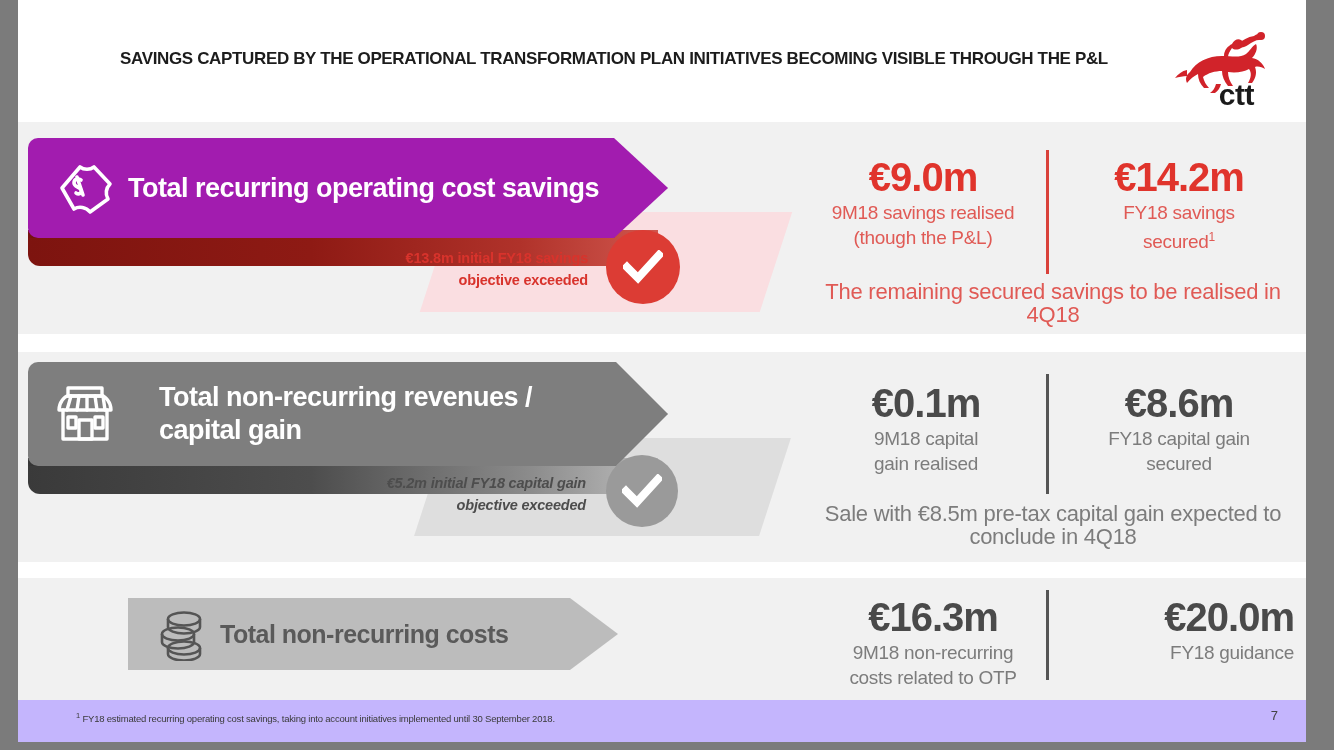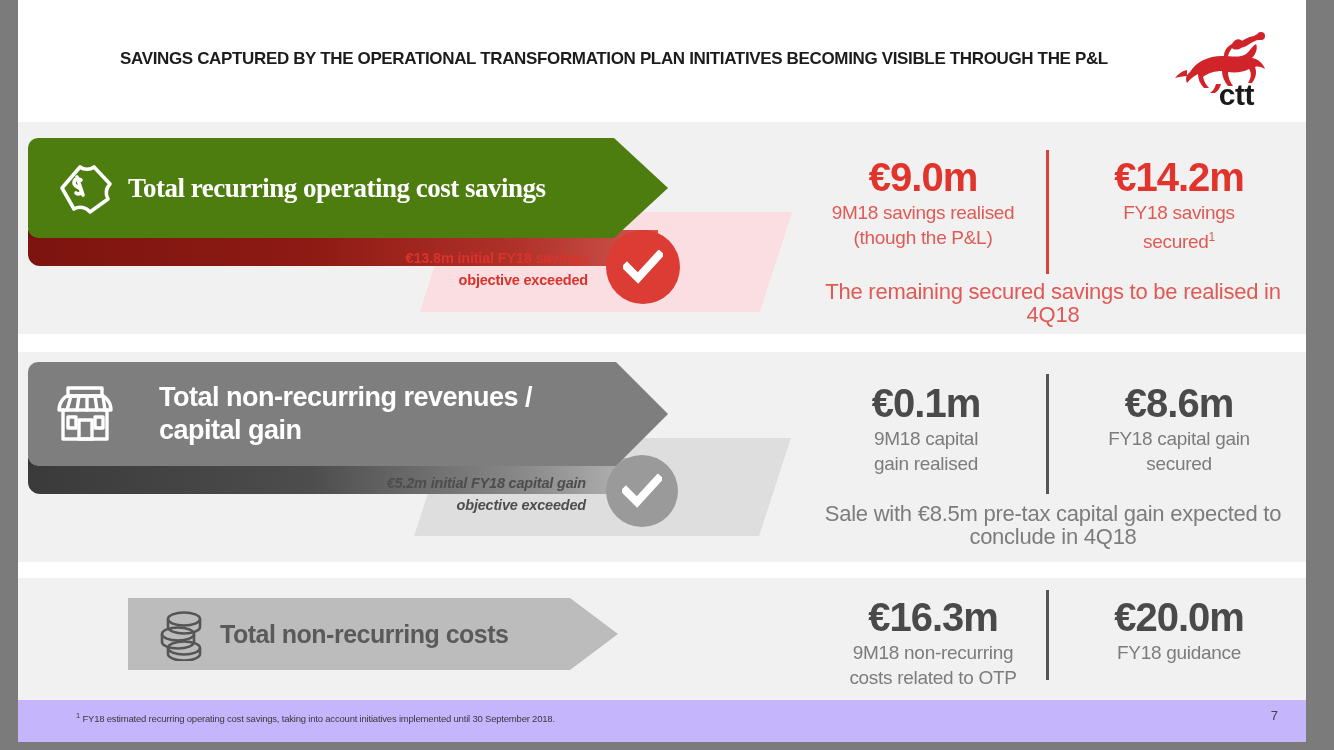--- a/index.html
+++ b/index.html
@@ -64,25 +64,24 @@
   .pagenum {
     position: absolute; right: 28px; top: 8px;
     font-size: 13px; color: #444; font-weight: normal;
   }
   .chev {
     position: absolute; left: 0; top: 0;
     display: flex; align-items: center;
     box-sizing: border-box;
   }
   .chev-red {
-    background: #4d7c0f;
+    background: #a21caf;
     border-radius: 10px 0 0 10px;
     clip-path: polygon(0 0, calc(100% - 54px) 0, 100% 50%, calc(100% - 54px) 100%, 0 100%);
     box-shadow: 2px 4px 7px rgba(0,0,0,0.18);
-    font-family: Liberation Serif, serif;
   }
   .chev-grey {
     background: #7e7e7e;
     border-radius: 10px 0 0 10px;
     clip-path: polygon(0 0, calc(100% - 52px) 0, 100% 50%, calc(100% - 52px) 100%, 0 100%);
     box-shadow: 2px 4px 7px rgba(0,0,0,0.18);
   }
   .chev-lightgrey {
     background: #bcbcbc;
     clip-path: polygon(0 0, calc(100% - 48px) 0, 100% 50%, calc(100% - 48px) 100%, 0 100%);
@@ -315,21 +314,21 @@
       </div>
 
       <div class="fig-col" style="left:800px; top:16px; width:230px;">
         <div class="fig-value fig-value-dark">€16.3m</div>
         <div class="fig-desc fig-desc-grey">9M18 non-recurring</div>
         <div class="fig-desc fig-desc-grey">costs related to OTP</div>
       </div>
 
       <div class="divider divider-grey" style="left:1028px; top:12px; height:90px;"></div>
 
-      <div class="fig-col" style="left:1046px; top:16px; width:230px;">
+      <div class="fig-col" style="left:1046px; top:16px; width:230px;text-align:right;">
         <div class="fig-value fig-value-dark">€20.0m</div>
         <div class="fig-desc fig-desc-grey">FY18 guidance</div>
       </div>
     </div>
 
     <div class="footer">
       <div class="footnote">
         <sup>1</sup>
         <span>FY18 estimated recurring operating cost savings, taking into account initiatives implemented until 30 September 2018.</span>
       </div>

